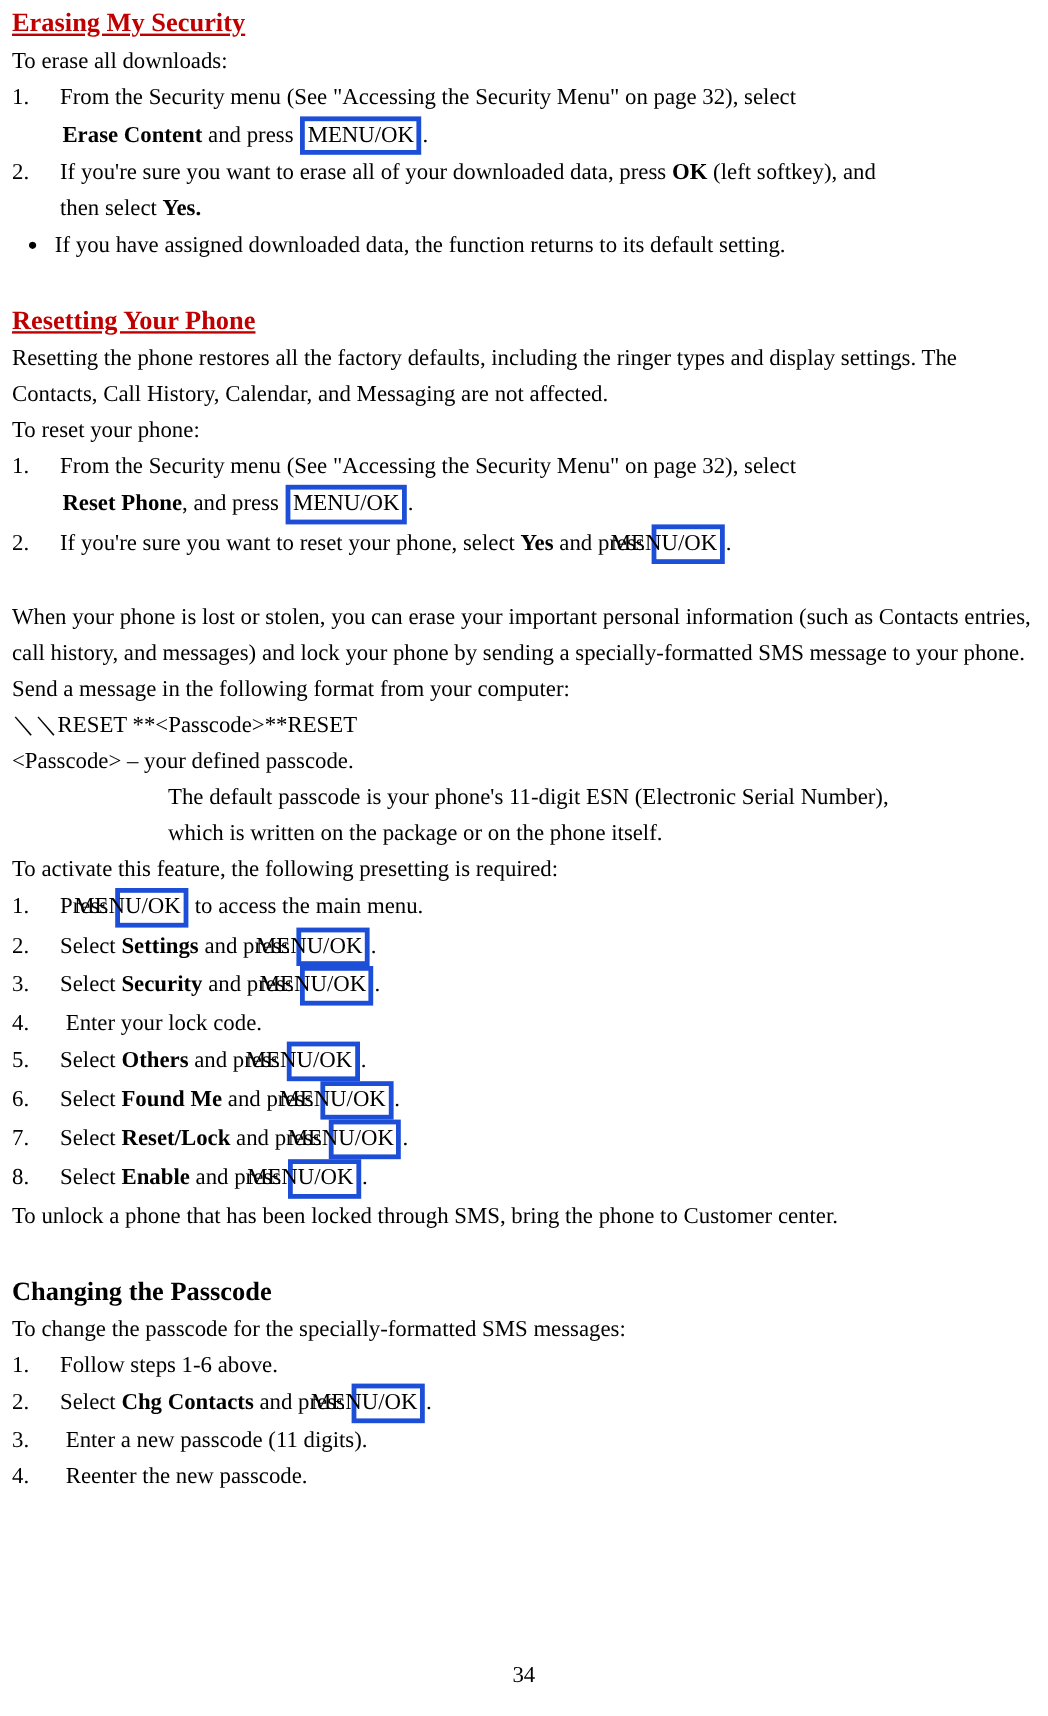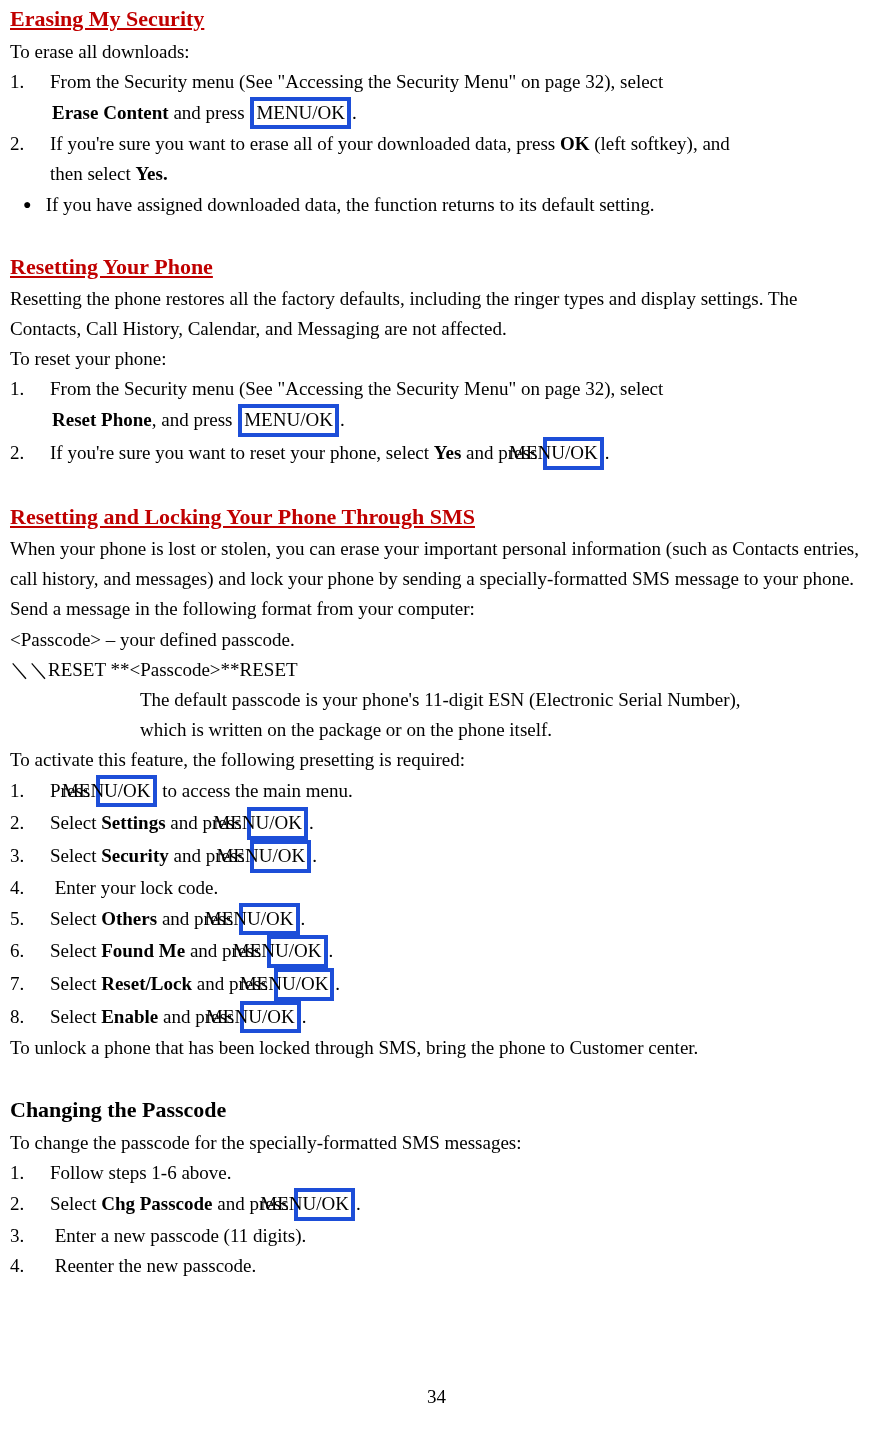--- a/index.html
+++ b/index.html
@@ -132,25 +132,24 @@
     <ol class="num">
       <li>
         <span class="n">2.</span><span>If you're sure you want to reset your phone, select </span><span class="bold">Yes</span><span> and press </span><span class="boxed">MENU/OK</span><span>.</span>
       </li>
     </ol>
   </div>
 
   <div class="gap"></div>
 
   <div>
-    <span class="heading-red">Resetting and Locking Your Phone Through SMS</span>
     <div>When your phone is lost or stolen, you can erase your important personal information (such as Contacts entries, call history, and messages) and lock your phone by sending a specially-formatted SMS message to your phone.</div>
     <div>Send a message in the following format from your computer:</div>
+    <div>＼＼RESET **&lt;Passcode&gt;**RESET</div>
     <div>&lt;Passcode&gt; – your defined passcode.</div>
-    <div>＼＼RESET **&lt;Passcode&gt;**RESET</div>
     <div class="indent-block">The default passcode is your phone's 11-digit ESN (Electronic Serial Number),</div>
     <div class="indent-block">which is written on the package or on the phone itself.</div>
     <div>To activate this feature, the following presetting is required:</div>
     <ol class="num">
       <li><span class="n">1.</span><span>Press </span><span class="boxed">MENU/OK</span><span> to access the main menu.</span></li>
       <li><span class="n">2.</span><span>Select </span><span class="bold">Settings</span><span> and press </span><span class="boxed">MENU/OK</span><span>.</span></li>
       <li><span class="n">3.</span><span>Select </span><span class="bold">Security</span><span> and press </span><span class="boxed">MENU/OK</span><span>.</span></li>
       <li><span class="n">4.</span><span> Enter your lock code.</span></li>
       <li><span class="n">5.</span><span>Select </span><span class="bold">Others</span><span> and press </span><span class="boxed">MENU/OK</span><span>.</span></li>
       <li><span class="n">6.</span><span>Select </span><span class="bold">Found Me</span><span> and press </span><span class="boxed">MENU/OK</span><span>.</span></li>
@@ -160,20 +159,20 @@
     <div>To unlock a phone that has been locked through SMS, bring the phone to Customer center.</div>
   </div>
 
   <div class="gap"></div>
 
   <div>
     <span class="heading-black">Changing the Passcode</span>
     <div>To change the passcode for the specially-formatted SMS messages:</div>
     <ol class="num">
       <li><span class="n">1.</span><span>Follow steps 1-6 above.</span></li>
-      <li><span class="n">2.</span><span>Select </span><span class="bold">Chg Passcode</span><span> and press </span><span class="boxed">MENU/OK</span><span>.</span></li>
+      <li><span class="n">2.</span><span>Select </span><span class="bold">Chg Contacts</span><span> and press </span><span class="boxed">MENU/OK</span><span>.</span></li>
       <li><span class="n">3.</span><span> Enter a new passcode (11 digits).</span></li>
       <li><span class="n">4.</span><span> Reenter the new passcode.</span></li>
     </ol>
   </div>
 
   <div class="pagenum">34</div>
 </div>
 
 </body></html>

